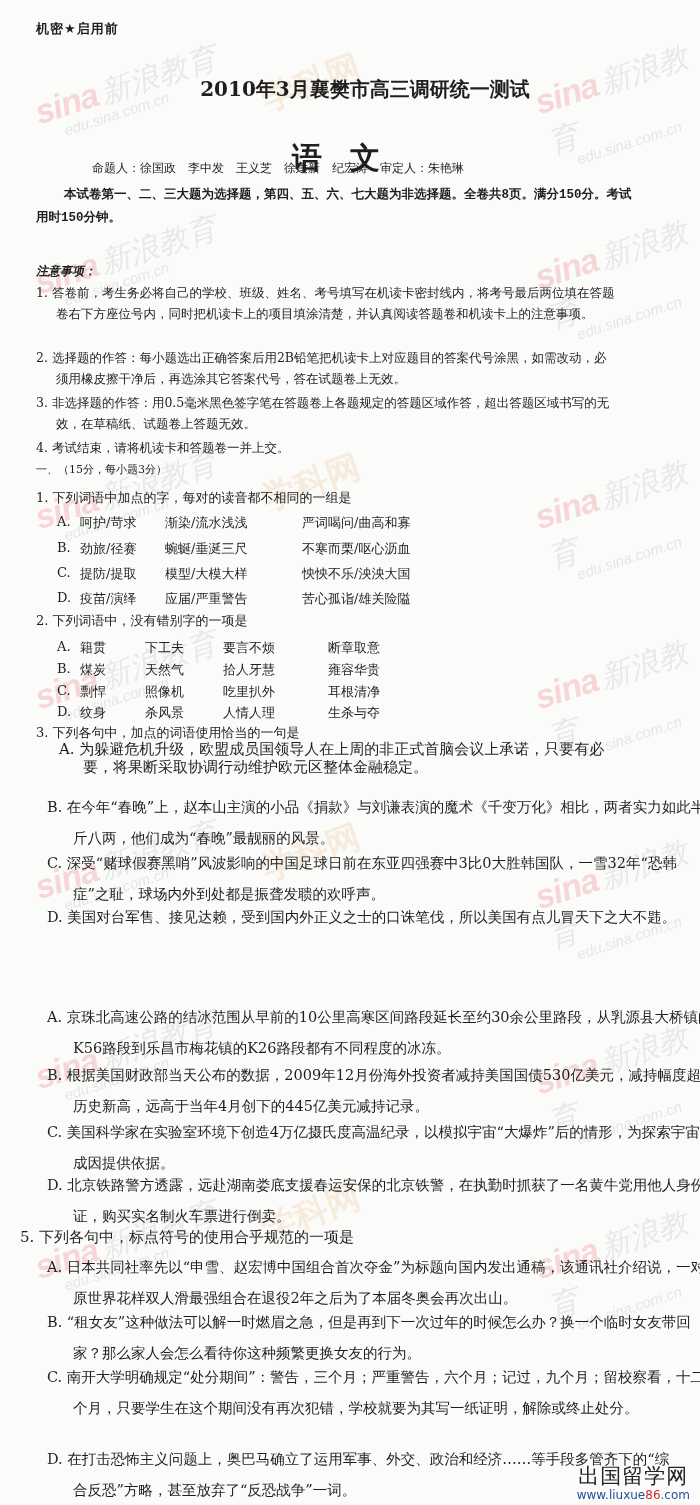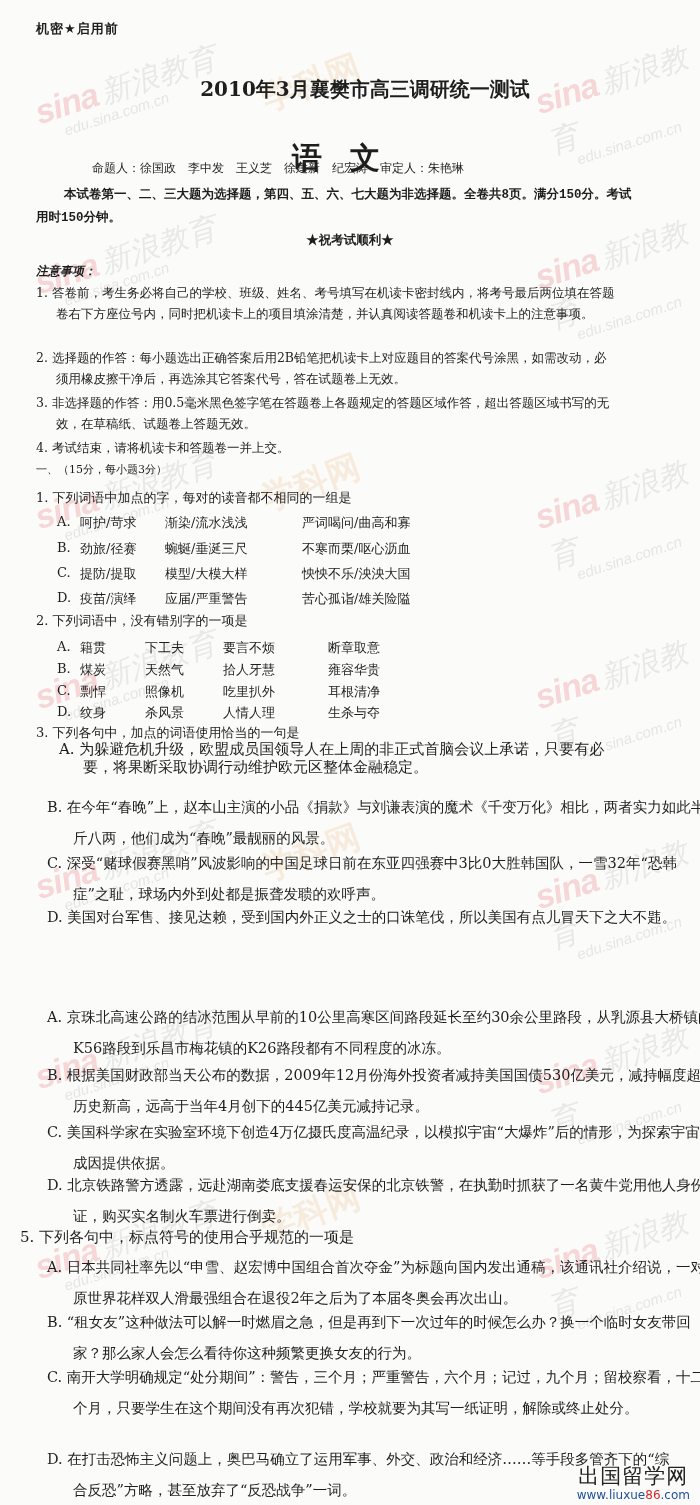--- a/index.html
+++ b/index.html
@@ -62,21 +62,20 @@
   <div class="wm2" style="left:260px;top:60px;">学科网</div>
   <div class="wm2" style="left:260px;top:460px;">学科网</div>
   <div class="wm2" style="left:260px;top:830px;">学科网</div>
   <div class="wm2" style="left:260px;top:1190px;">学科网</div>
 
   <div class="abs secret">机密★启用前</div>
   <div class="abs title"><span class="inner">2010年3月襄樊市高三调研统一测试</span></div>
   <div class="abs authors">命题人：徐国政　李中发　王义芝　徐建新　纪宏涛　审定人：朱艳琳</div>
   <div class="abs subject">语文</div>
   <div class="abs intro">本试卷第一、二、三大题为选择题，第四、五、六、七大题为非选择题。全卷共8页。满分150分。考试用时150分钟。</div>
-  <div class="abs wish">★祝考试顺利★</div>
 
   <div class="abs notice-h">注意事项：</div>
   <div class="abs note" style="top:283px;">1. 答卷前，考生务必将自己的学校、班级、姓名、考号填写在机读卡密封线内，将考号最后两位填在答题卷右下方座位号内，同时把机读卡上的项目填涂清楚，并认真阅读答题卷和机读卡上的注意事项。</div>
   <div class="abs note" style="top:348px;">2. 选择题的作答：每小题选出正确答案后用2B铅笔把机读卡上对应题目的答案代号涂黑，如需改动，必须用橡皮擦干净后，再选涂其它答案代号，答在试题卷上无效。</div>
   <div class="abs note" style="top:393px;">3. 非选择题的作答：用0.5毫米黑色签字笔在答题卷上各题规定的答题区域作答，超出答题区域书写的无效，在草稿纸、试题卷上答题无效。</div>
   <div class="abs note" style="top:438px;">4. 考试结束，请将机读卡和答题卷一并上交。</div>
 
   <div class="abs sec">一、（15分，每小题3分）</div>
 
   <div class="abs q-small" style="left:36px;top:489px;">1. 下列词语中加点的字，每对的读音都不相同的一组是</div>

